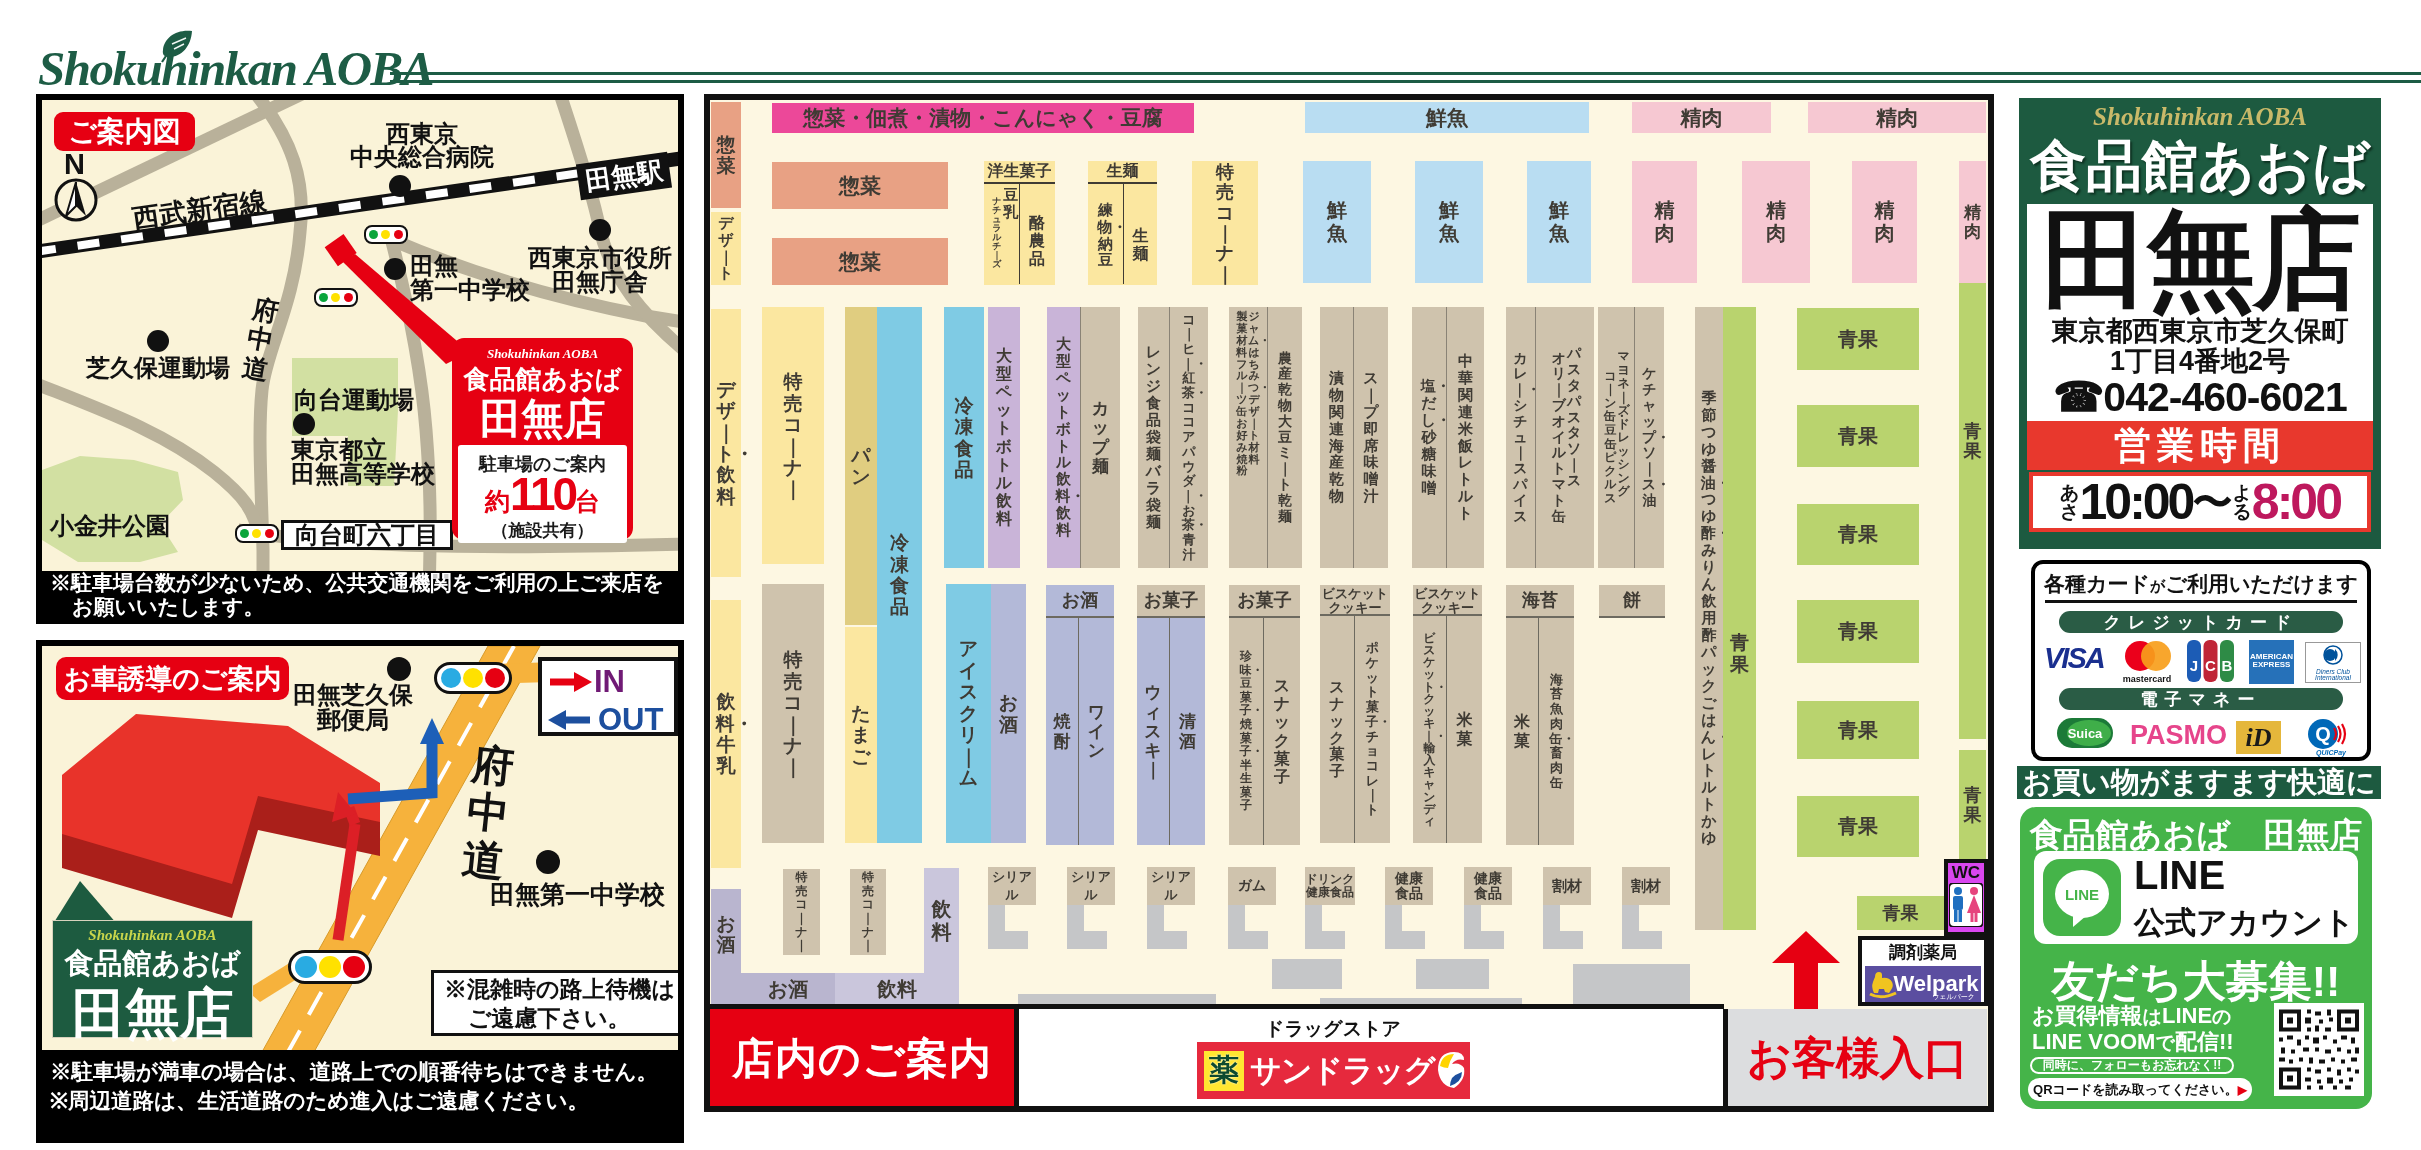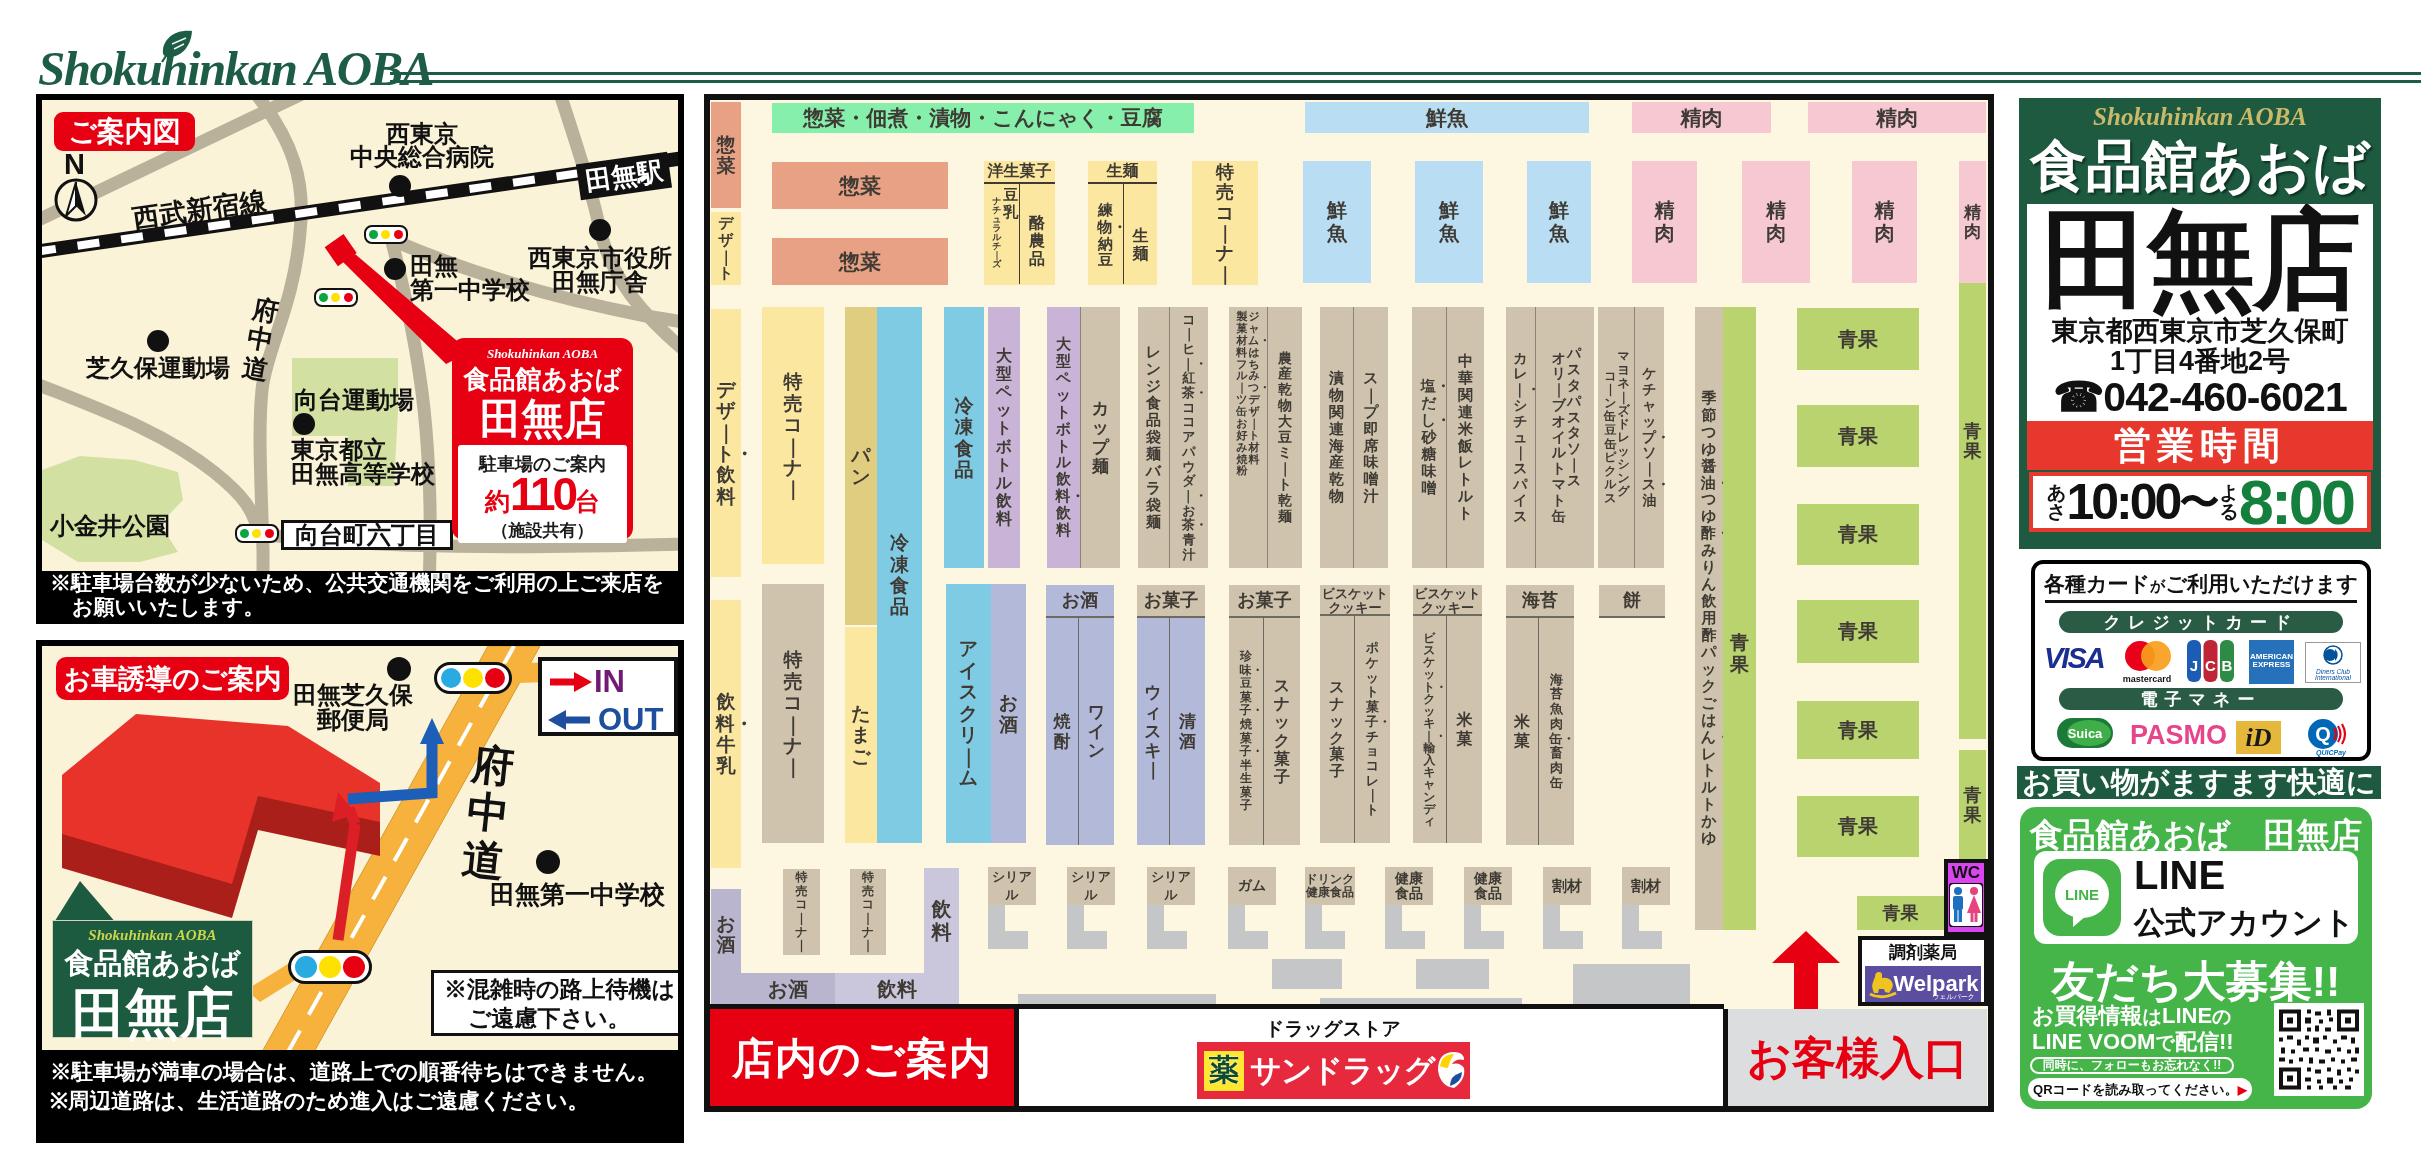--- a/index.html
+++ b/index.html
@@ -203,21 +203,21 @@
   <div style="font-family:'Liberation Serif';font-style:italic;font-weight:bold;color:#c9d64b;font-size:15px;margin-top:6px;">Shokuhinkan AOBA</div>
   <div style="color:#fff;font-weight:bold;font-size:29px;margin-top:0;">食品館あおば</div>
   <div style="color:#fff;font-weight:bold;font-size:54px;line-height:58px;">田無店</div>
  </div>
 
  <div class="abs" style="left:0px;top:404px;width:636px;height:87px;background:#000;color:#fff;font-weight:bold;font-size:21.5px;line-height:29px;padding:8px 0 0 8px;box-sizing:border-box;">※駐車場が満車の場合は、道路上での順番待ちはできません。<br>※周辺道路は、生活道路のため進入はご遠慮ください。</div>
 </div>
 
 <div class="abs" style="left:704px;top:94px;width:1290px;height:1018px;background:#fdf7e2;border:6px solid #111;box-sizing:border-box;overflow:hidden;">
 
- <div class="lbl" style="left:62px;top:3px;width:422px;height:30px;background:#86efac;font-size:21px;">惣菜・佃煮・漬物・こんにゃく・豆腐</div>
+ <div class="lbl" style="left:62px;top:3px;width:422px;height:30px;background:#ec4899;font-size:21px;">惣菜・佃煮・漬物・こんにゃく・豆腐</div>
 
  <div class="lbl" style="left:595px;top:2px;width:284px;height:31px;background:#b9ddf2;font-size:21px;">鮮魚</div>
 
  <div class="lbl" style="left:922px;top:2px;width:139px;height:31px;background:#f6c8d2;font-size:21px;">精肉</div>
 
  <div class="lbl" style="left:1098px;top:2px;width:178px;height:31px;background:#f6c8d2;font-size:21px;">精肉</div>
 
  <div class="lbl vt" style="left:1px;top:2px;width:30px;height:106px;background:#e8a184;font-size:19px;">
         <span class="vs">惣菜</span>
       </div>
@@ -624,21 +624,21 @@
   <div style="color:#111;font-weight:bold;font-size:41px;line-height:42px;letter-spacing:-1px;">☎042-460-6021</div>
  </div>
 
  <div class="abs ctr" style="left:8px;top:323px;width:346px;height:49px;background:#e8382d;color:#fff;font-weight:bold;font-size:37px;letter-spacing:6px;">営業時間</div>
 
  <div class="abs" style="left:10px;top:374px;width:342px;height:60px;background:#fff;border:4px solid #e8382d;box-sizing:border-box;display:flex;align-items:center;justify-content:center;">
   <span style="color:#111;font-weight:bold;font-size:19px;line-height:19px;display:inline-block;">あ<br>さ</span>
   <span style="color:#111;font-weight:bold;font-size:50px;letter-spacing:-3px;">10:00</span>
   <span style="color:#111;font-weight:bold;font-size:40px;">〜</span>
   <span style="color:#111;font-weight:bold;font-size:19px;line-height:19px;display:inline-block;">よ<br>る</span>
-  <span style="color:#15803d;font-weight:bold;font-size:63px;letter-spacing:-3px;">8:00</span>
+  <span style="color:#be185d;font-weight:bold;font-size:50px;letter-spacing:-3px;">8:00</span>
  </div>
 </div>
 
 <div class="abs" style="left:2031px;top:560px;width:340px;height:201px;background:#fff;border:4px solid #000;border-radius:12px;box-sizing:border-box;">
 
  <div style="text-align:center;color:#111;font-weight:bold;font-size:21px;margin-top:6px;">各種カード<span style="font-size:15px;">が</span>ご利用いただけます</div>
  <div style="margin:2px 10px 0;height:3px;background:#111;"></div>
 
  <div class="abs ctr" style="left:24px;top:47px;width:284px;height:22px;background:#2a5c45;border-radius:11px;color:#fff;font-weight:bold;font-size:17px;letter-spacing:7px;">クレジットカード</div>
 

